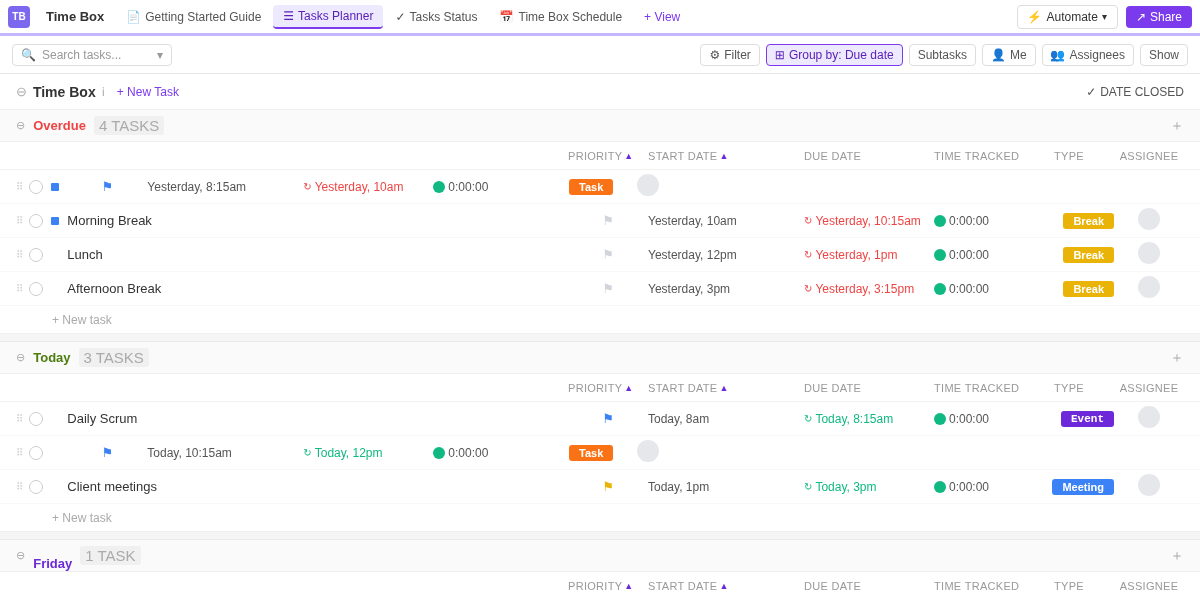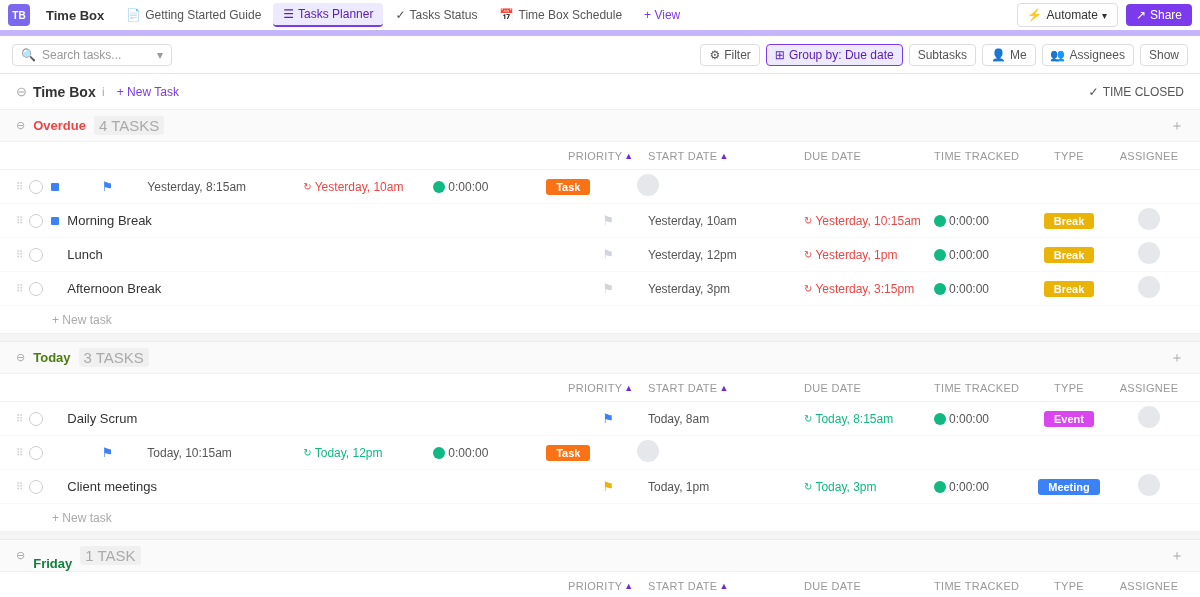--- a/index.html
+++ b/index.html
@@ -1,19 +1,19 @@
 <!DOCTYPE html>
 <html><head>
   <meta charset="utf-8">
   <style>
     * { box-sizing: border-box; margin: 0; padding: 0; }
     body { font-family: -apple-system, BlinkMacSystemFont, 'Segoe UI', sans-serif; font-size: 13px; background: #fff; color: #333; overflow: hidden; }
 
     
-    .top-bar { display: flex; align-items: center; height: 36px; border-bottom: 6px solid #c4b5fd; padding: 0 8px; gap: 4px; }
+    .top-bar { display: flex; align-items: center; height: 36px; border-bottom: 3px solid #c4b5fd; padding: 0 8px; gap: 4px; }
     .top-bar-left { display: flex; align-items: center; gap: 2px; flex: 1; }
     .app-icon { width: 22px; height: 22px; background: #7b68ee; border-radius: 4px; display: flex; align-items: center; justify-content: center; color: white; font-size: 10px; font-weight: bold; margin-right: 4px; }
     .tab { display: flex; align-items: center; gap: 4px; padding: 4px 10px; border-radius: 4px; cursor: pointer; font-size: 12px; color: #555; white-space: nowrap; }
     .tab.active { background: #ede9fe; color: #5b21b6; border-bottom: 2px solid #7c3aed; }
     .top-bar-right { display: flex; align-items: center; gap: 8px; }
     .automate-btn { display: flex; align-items: center; gap: 4px; padding: 4px 10px; border: 1px solid #ddd; border-radius: 4px; font-size: 12px; cursor: pointer; }
     .share-btn { display: flex; align-items: center; gap: 4px; padding: 4px 10px; background: #7c3aed; color: white; border-radius: 4px; font-size: 12px; cursor: pointer; }
 
     
     .toolbar { display: flex; align-items: center; height: 38px; border-bottom: 1px solid #e8e8e8; padding: 0 12px; gap: 8px; background: #fff; }
@@ -29,21 +29,21 @@
     .new-task-btn { display: flex; align-items: center; gap: 3px; font-size: 12px; color: #7c3aed; cursor: pointer; padding: 2px 6px; border-radius: 3px; }
     .hide-closed { margin-left: auto; display: flex; align-items: center; gap: 4px; font-size: 12px; color: #555; cursor: pointer; }
 
     
     .content { overflow-y: auto; height: calc(597px - 36px - 38px - 36px); }
     .section-header { display: flex; align-items: center; height: 32px; padding: 0 16px; gap: 8px; background: #fafafa; border-bottom: 1px solid #f0f0f0; sticky; top: 0; }
     .section-collapse { color: #aaa; cursor: pointer; font-size: 11px; }
     .section-name { font-weight: 600; font-size: 13px; }
     .section-name.overdue { color: #ef4444; }
     .section-name.today { color: #4d7c0f; }
-    .section-name.friday { color: #15803d; margin-top: 15px; }
+    .section-name.friday { color: #6d28d9; margin-top: 15px; }
     .task-count { font-size: 15px; color: #aaa; background: #f0f0f0; padding: 1px 5px; border-radius: 3px; }
     .add-section-icon { margin-left: auto; color: #aaa; cursor: pointer; font-size: 14px; }
 
     
     .col-headers { display: flex; align-items: center; height: 28px; padding: 0 16px; border-bottom: 1px solid #f0f0f0; font-size: 11px; color: #999; text-transform: uppercase; letter-spacing: 0.3px; }
     .col-task { flex: 1; min-width: 0; }
     .col-priority { width: 80px; text-align: left; }
     .col-start { width: 120px; }
     .col-due { width: 130px; margin-left: 36px; }
     .col-tracked { width: 90px; }
@@ -55,21 +55,21 @@
     .task-drag { color: #ccc; font-size: 10px; margin-right: 6px; cursor: grab; }
     .task-check { width: 14px; height: 14px; border: 1px solid #ccc; border-radius: 50%; margin-right: 8px; flex-shrink: 0; }
     .task-dot { width: 8px; height: 8px; border-radius: 1px; margin-right: 8px; flex-shrink: 0; }
     .task-dot.blue { background: #3b82f6; }
     .task-name { font-size: 13px; color: #333; flex: 1; min-width: 0; overflow: hidden; text-overflow: ellipsis; white-space: nowrap; }
     .priority-flag { width: 80px; text-align: center; font-size: 13px; }
     .date-cell { width: 120px; font-size: 12px; color: #555; }
     .due-cell { width: 130px; font-size: 12px; display: flex; align-items: center; gap: 3px; }
     .tracked-cell { width: 90px; font-size: 12px; color: #555; display: flex; align-items: center; gap: 3px; }
     .tracked-green { width: 12px; height: 12px; border-radius: 50%; background: #10b981; flex-shrink: 0; }
-    .type-cell { width: 90px; text-align: center; }
+    .type-cell { width: 90px; text-align: right; }
     .type-badge { display: inline-block; padding: 2px 10px; border-radius: 3px; font-size: 11px; font-weight: 600; color: white; }
     .assignee-cell { width: 70px; text-align: center; }
     .avatar { width: 22px; height: 22px; border-radius: 50%; background: #e5e7eb; display: inline-flex; align-items: center; justify-content: center; font-size: 10px; color: #666; }
 
     .new-task-row { display: flex; align-items: center; height: 28px; padding: 0 16px 0 52px; font-size: 12px; color: #aaa; cursor: pointer; border-bottom: 1px solid #f0f0f0; }
 
     .section-divider { height: 8px; background: #f5f5f5; border-bottom: 1px solid #ebebeb; }
   </style>
 </head>
 <body>
@@ -144,21 +144,21 @@
   </div>
 </div>
 
 <div class="page-header">
   <span style="color:#aaa; font-size:13px;">⊖</span>
   <span class="page-title">Time Box</span>
   <span class="info-icon">ℹ</span>
   <span class="new-task-btn">+ New Task</span>
   <div class="hide-closed">
     <span>✓</span>
-    <span>TIME CLOSED</span>
+    <span>DATE CLOSED</span>
   </div>
 </div>
 
 <div class="content" id="content">
     <div class="section-header">
     <span class="section-collapse">⊖</span>
     <span class="section-name overdue">Overdue</span>
     <span class="task-count">4 TASKS</span>
     <span class="add-section-icon">＋</span>
   </div>
@@ -296,21 +296,21 @@
       <div class="date-cell col-start">Today, 8am</div>
       <div class="due-cell col-due" style="color:#10b981;">
         <span style="font-size:10px;">↻</span>
         Today, 8:15am
       </div>
       <div class="tracked-cell col-tracked">
         <div class="tracked-green"></div>
         0:00:00
       </div>
       <div class="type-cell col-type">
-        <span class="type-badge" style="background:#d946ef;">Event</span>
+        <span class="type-badge" style="background:#6d28d9;font-family:Liberation Mono, monospace;">Event</span>
       </div>
       <div class="assignee-cell col-assignee">
         <div class="avatar"></div>
       </div>
     </div>
     <div class="task-row">
       <span class="task-drag">⠿</span>
       <div class="task-check"></div>
       <div style="width:8px;height:8px;margin-right:8px;flex-shrink:0;"></div>
       <div class="priority-flag col-priority" style="color:#3b82f6;">⚑</div>

